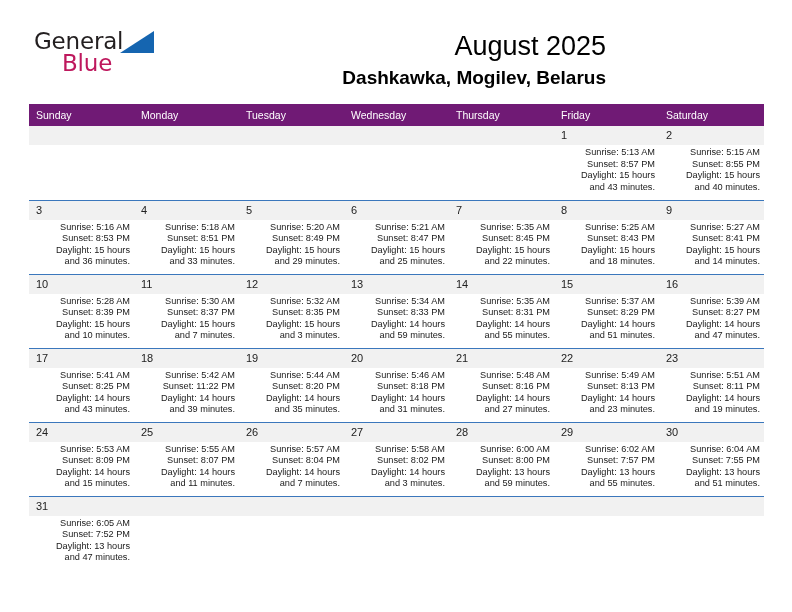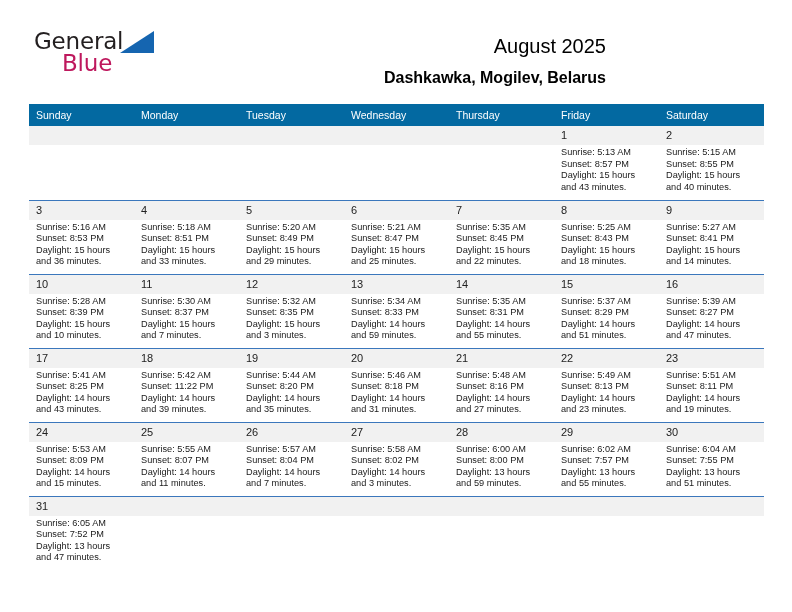--- a/index.html
+++ b/index.html
@@ -70,49 +70,49 @@
     border-width: 0 0 22px 34px;
     border-color: transparent transparent #1565b0 transparent;
   }
 
   
   .titles {
     text-align: right;
     padding-top: 2px;
   }
   .title-main {
-    font-size: 20px;
+    font-size: 27px;
     font-weight: normal;
     color: #000000;
     line-height: 32px;
     white-space: nowrap;
   }
   .title-sub {
-    font-size: 16px;
+    font-size: 19px;
     font-weight: bold;
     color: #000000;
     line-height: 20px;
     margin-top: 6px;
     white-space: nowrap;
   }
 
   
   .calendar {
     position: absolute;
     left: 29px;
     top: 104px;
     width: 735px;
     border-collapse: collapse;
     table-layout: fixed;
   }
   .calendar col {
     width: 105px;
   }
   thead th {
-    background: #0369a1;
+    background: #701a75;
     color: #ffffff;
     font-size: 10.5px;
     font-weight: normal;
     text-align: left;
     padding: 5px 0 5px 7px;
     height: 21px;
     box-sizing: border-box;
     border: none;
   }
   tbody td {
@@ -142,20 +142,21 @@
     box-sizing: border-box;
   }
   .daynum.empty {
     color: transparent;
   }
   .info {
     padding: 2px 4px 0 7px;
     font-size: 9.2px;
     line-height: 11.6px;
     color: #1a1a1a;
+    text-align: right;
   }
   .info div {
     white-space: nowrap;
   }
   td.blank .daynum {
     background: #f1f1f1;
   }
 </style>
 </head>
 <body>

